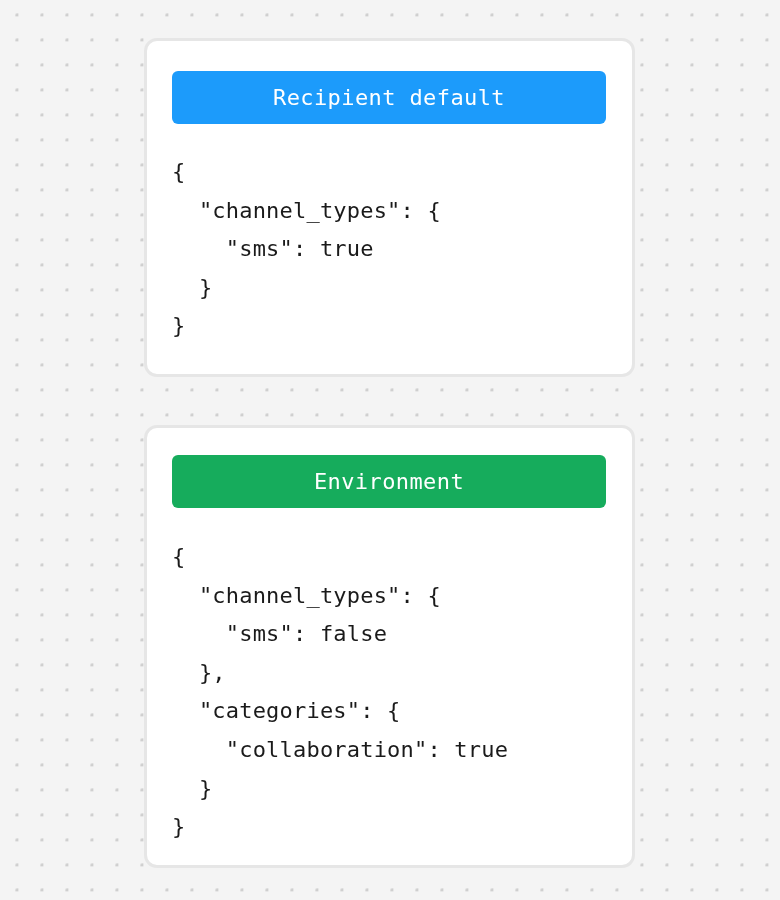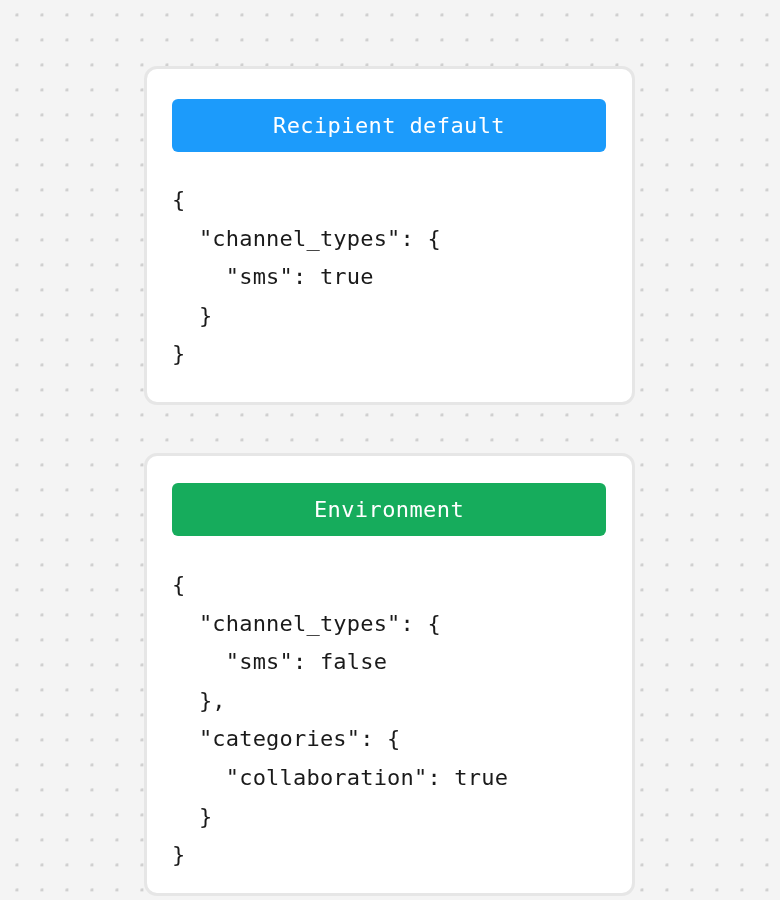--- a/index.html
+++ b/index.html
@@ -26,21 +26,20 @@
   }
 
   .card {
     position: absolute;
     left: 144px;
     width: 491px;
     background: #ffffff;
     border: 3px solid #e6e6e6;
     border-radius: 13px;
     box-sizing: border-box;
-    margin-top: 28px;
   }
 
   #card-recipient-default { top: 38px; height: 339px; }
   #card-environment      { top: 425px; height: 443px; }
 
   .card-header {
     position: absolute;
     left: 25px;
     width: 434px;
     height: 53px;

